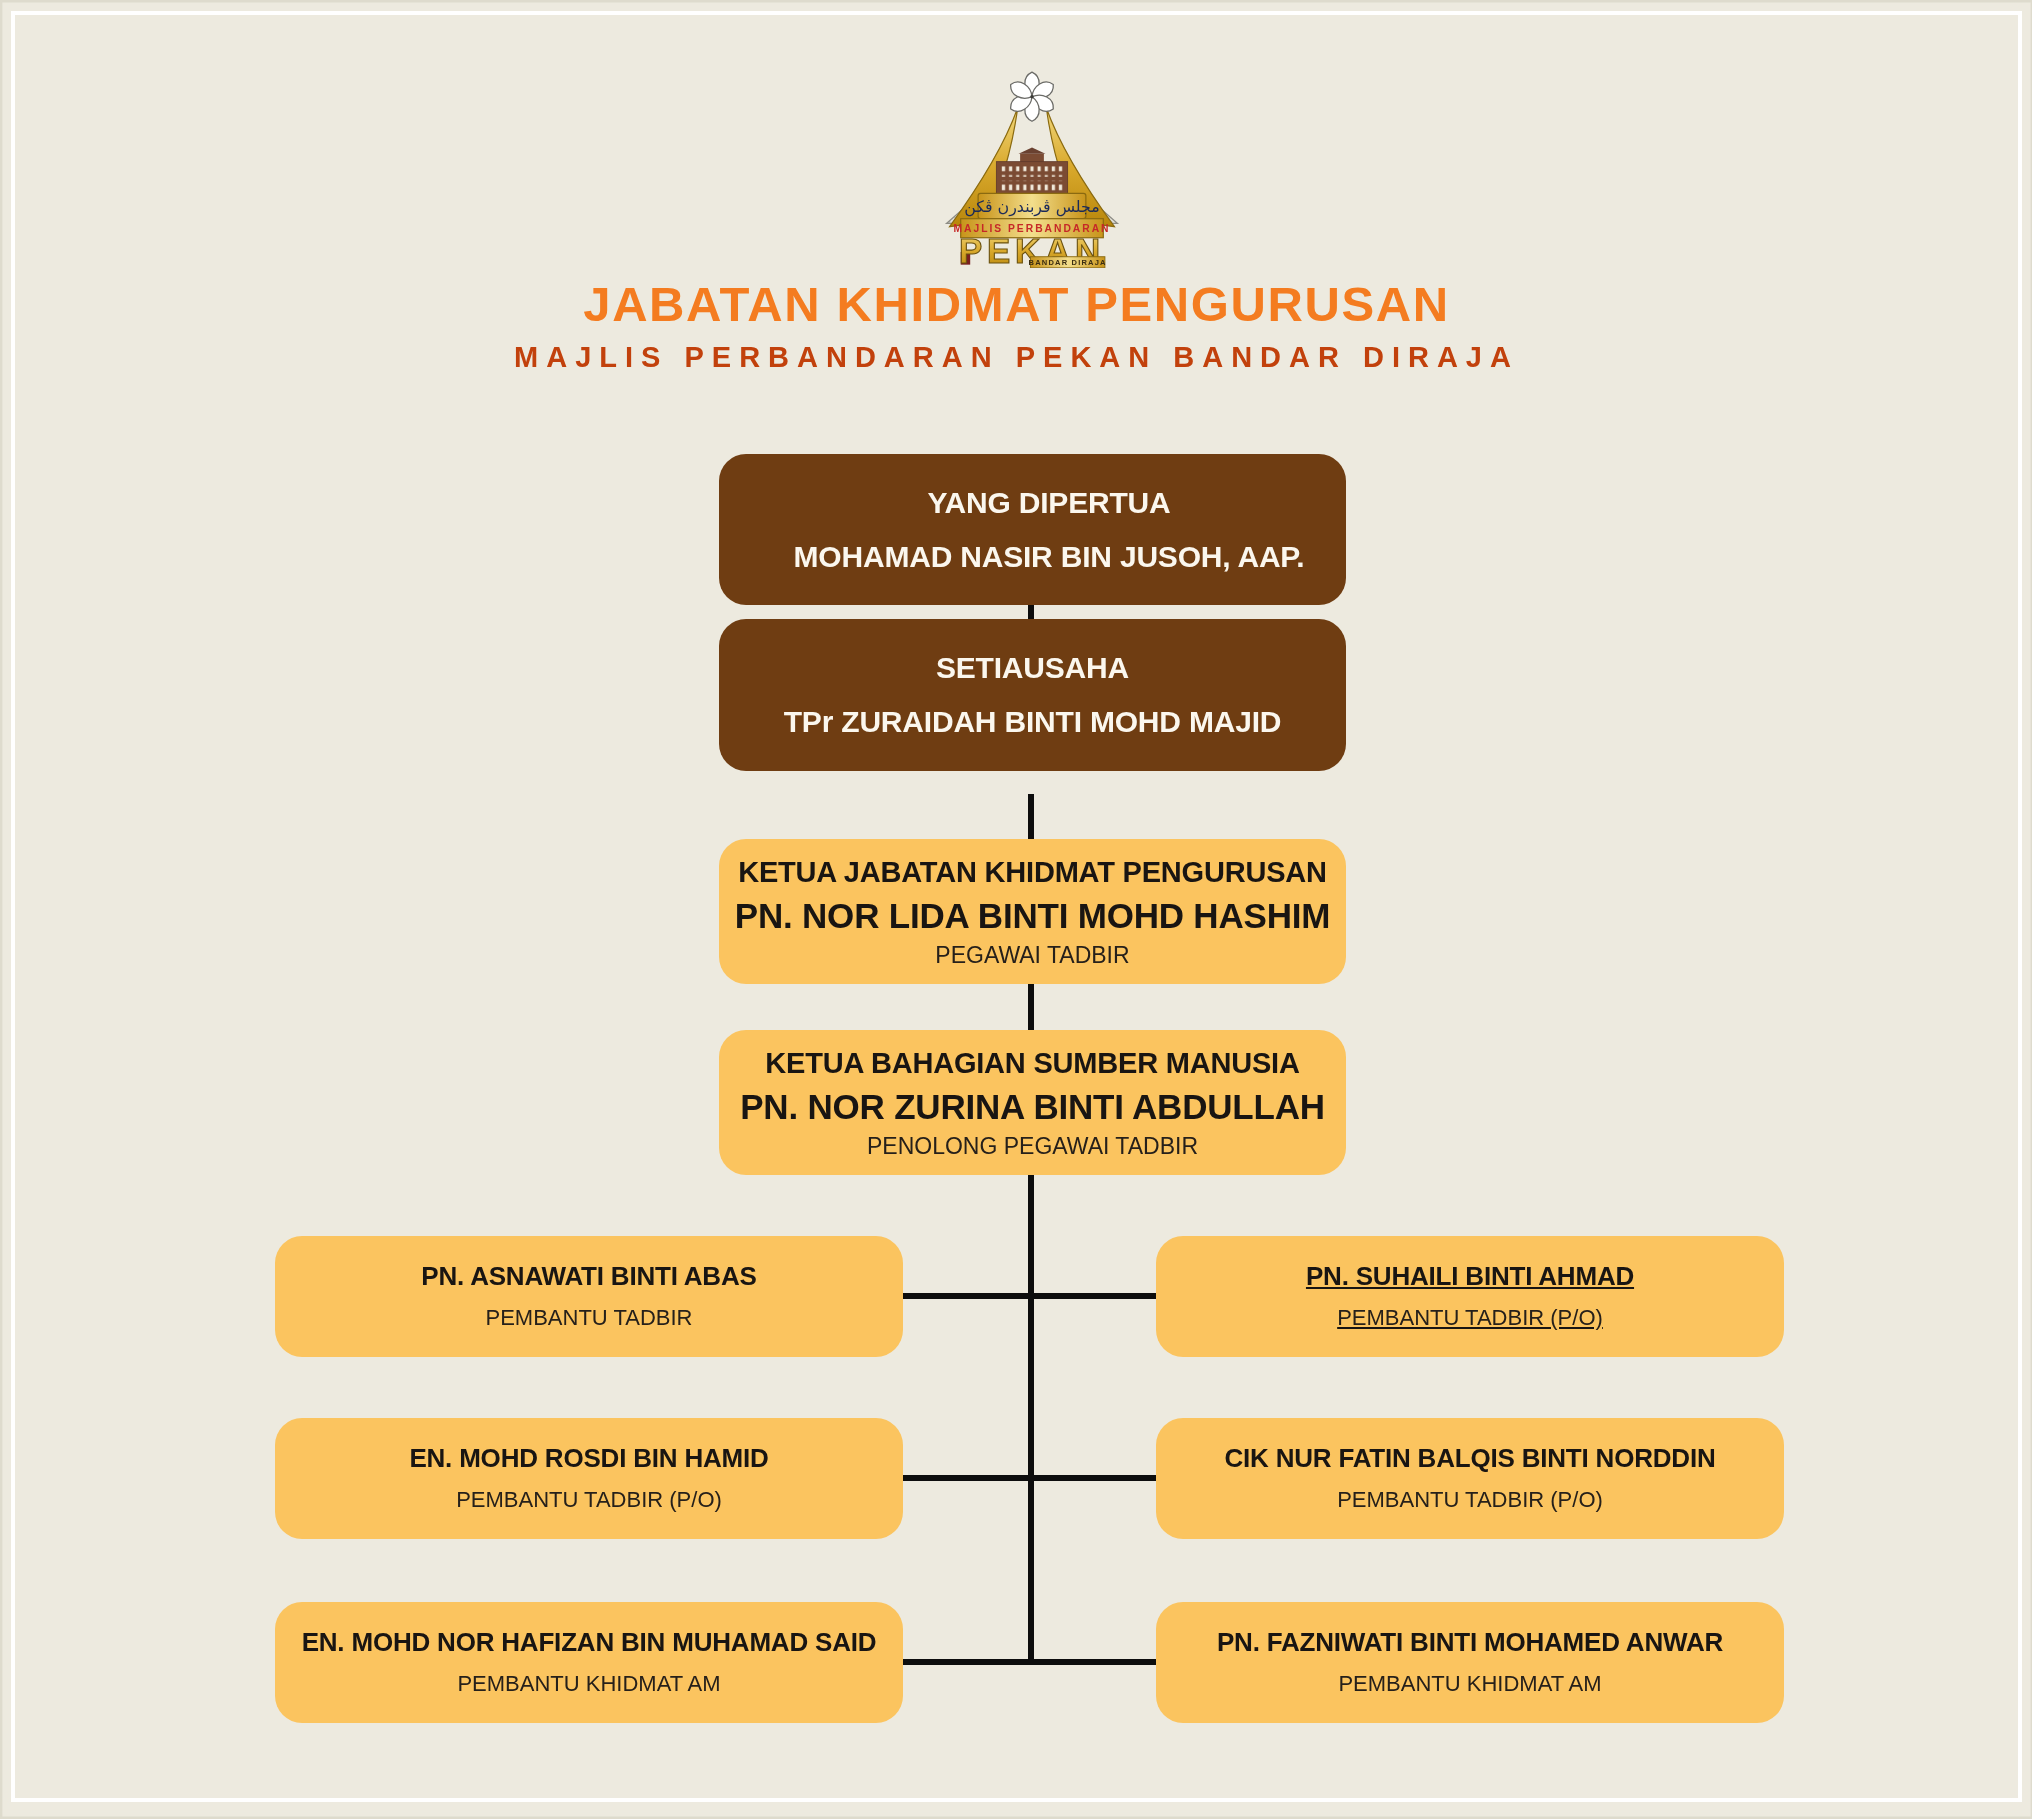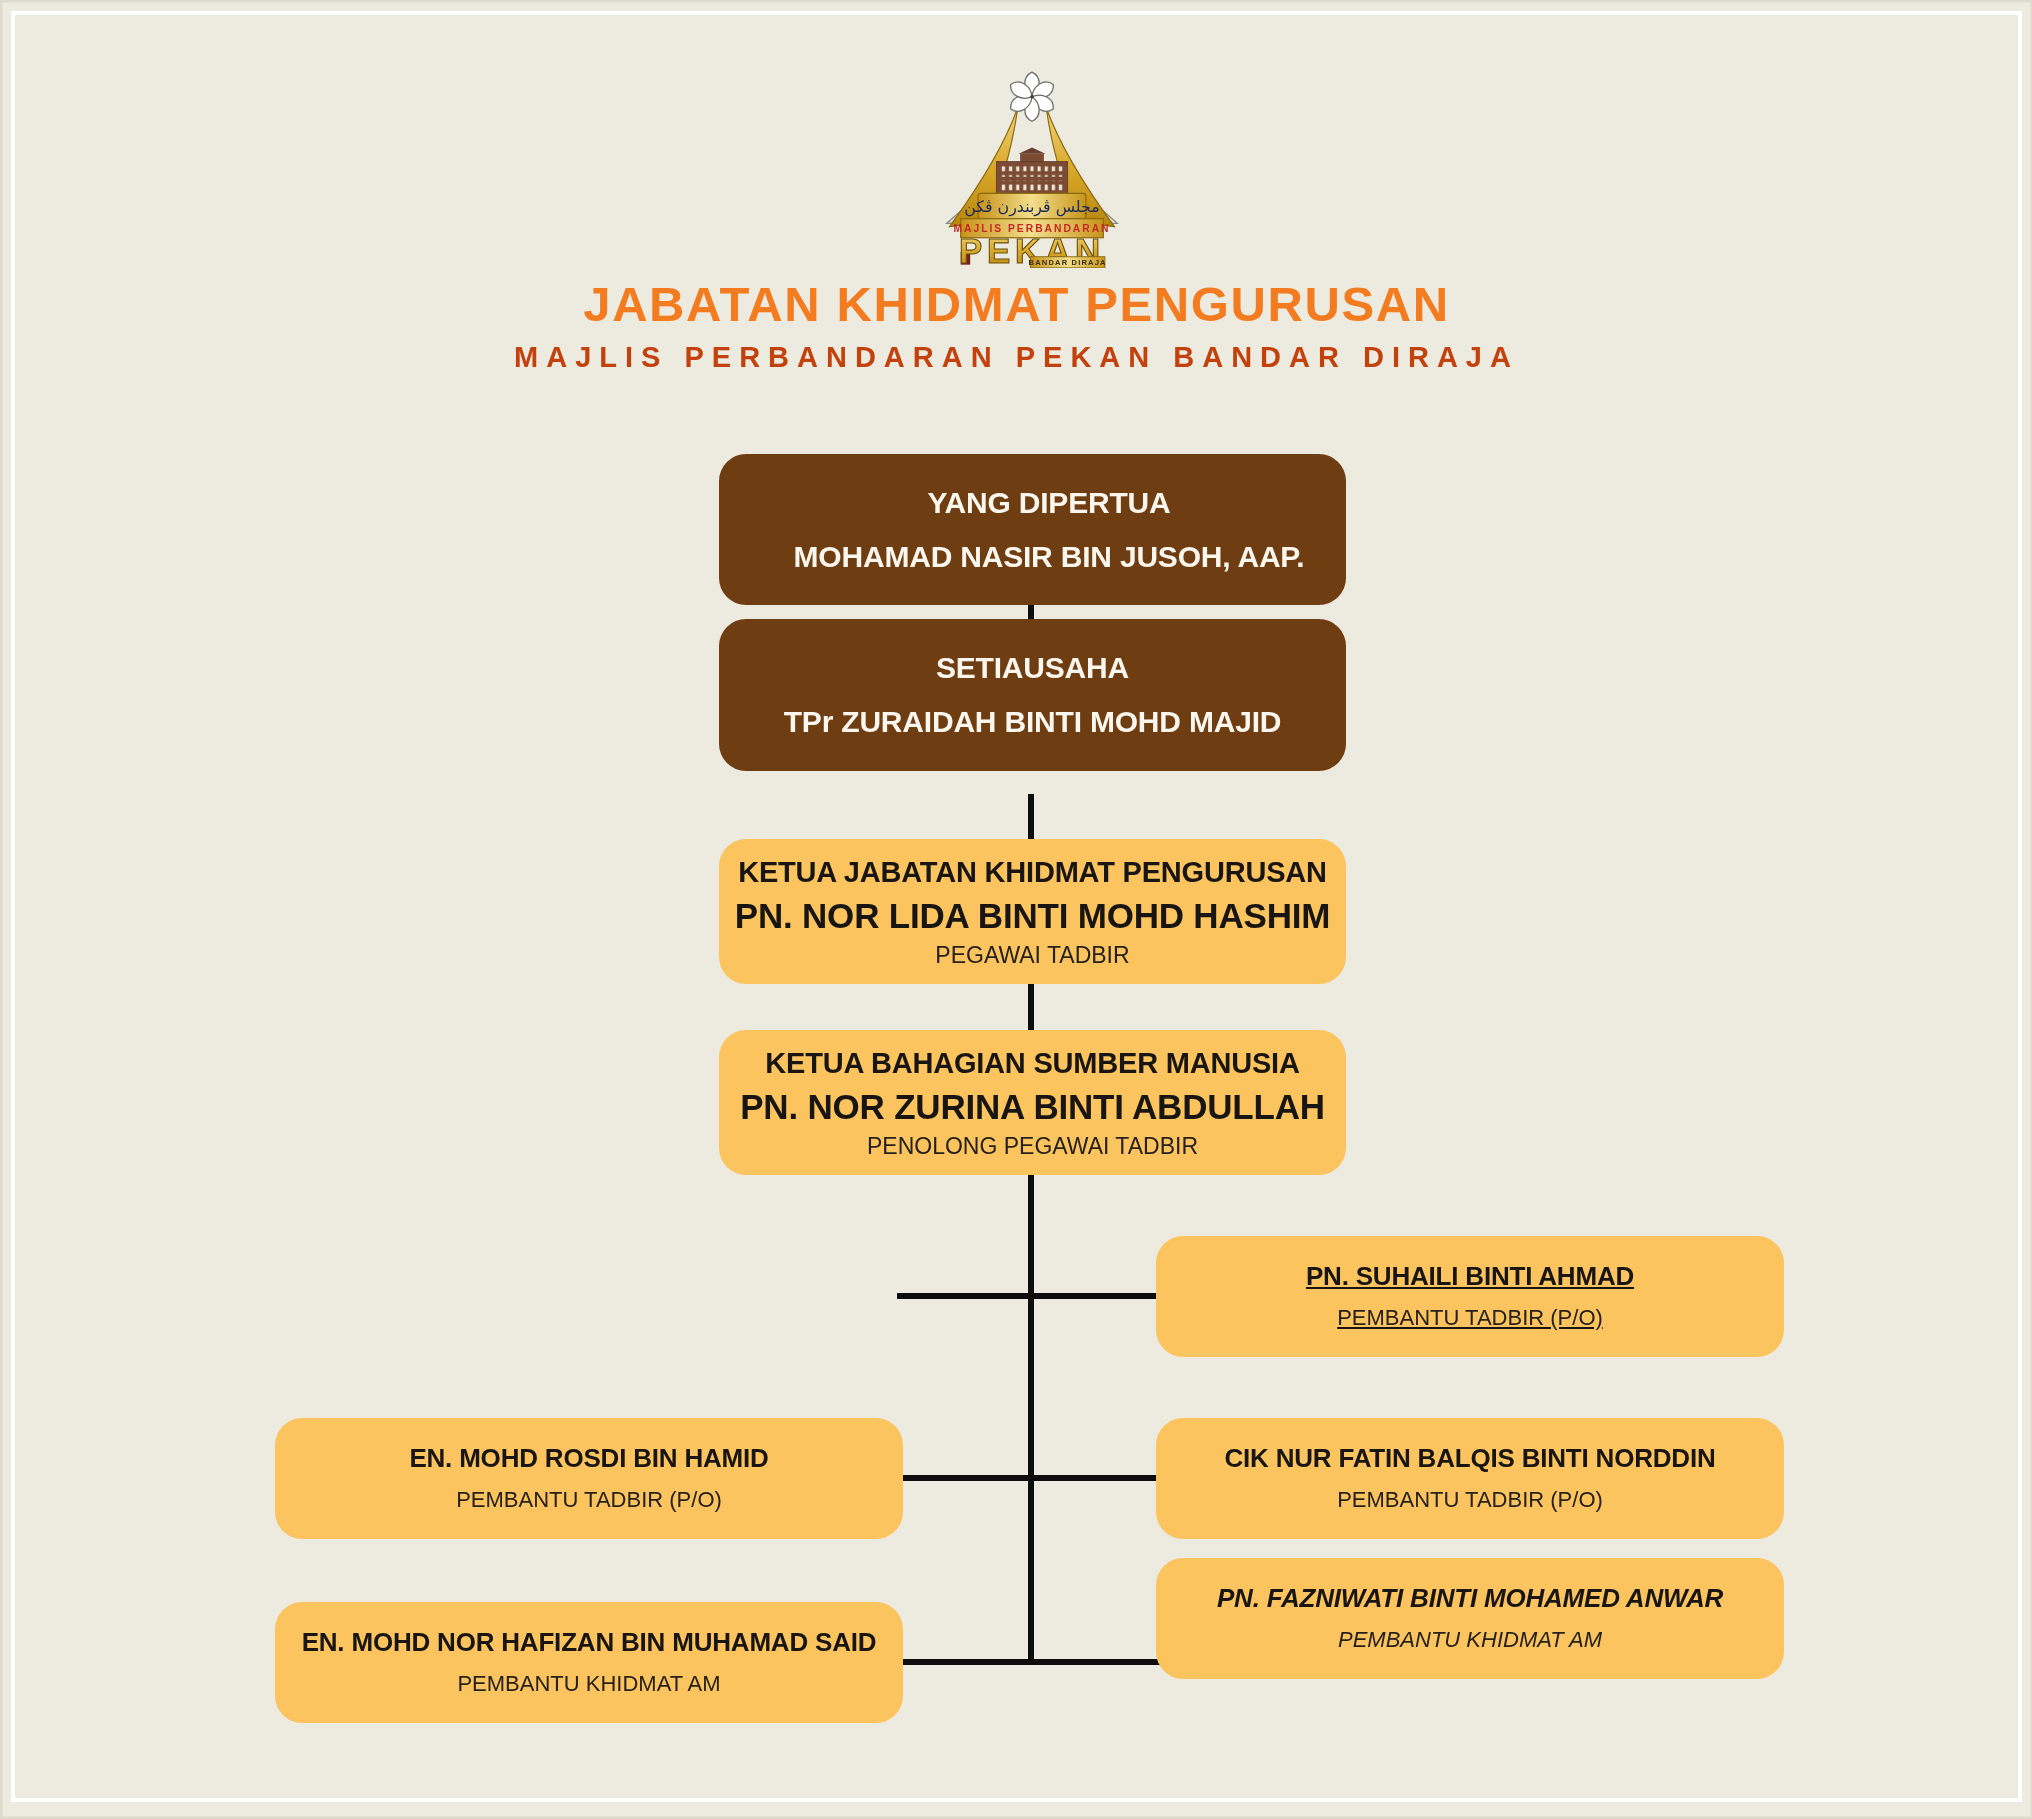--- a/index.html
+++ b/index.html
@@ -145,36 +145,40 @@
     <div class="name">PN. NOR LIDA BINTI MOHD HASHIM</div>
     <div class="role">PEGAWAI TADBIR</div>
   </div>
 
   <div class="box yellow chain" style="top:1030px;height:145px;">
     <div class="title">KETUA BAHAGIAN SUMBER MANUSIA</div>
     <div class="name">PN. NOR ZURINA BINTI ABDULLAH</div>
     <div class="role">PENOLONG PEGAWAI TADBIR</div>
   </div>
 
+  <div class="box yellow staff col-left" style="top:1236px;">
+    <div class="name">PN. ASNAWATI BINTI ABAS</div>
+    <div class="role">PEMBANTU TADBIR</div>
+  </div>
   <div class="box yellow staff col-right" style="top:1236px;text-decoration:underline;">
     <div class="name">PN. SUHAILI BINTI AHMAD</div>
     <div class="role">PEMBANTU TADBIR (P/O)</div>
   </div>
 
   <div class="box yellow staff col-left" style="top:1418px;">
     <div class="name">EN. MOHD ROSDI BIN HAMID</div>
     <div class="role">PEMBANTU TADBIR (P/O)</div>
   </div>
   <div class="box yellow staff col-right" style="top:1418px;">
     <div class="name">CIK NUR FATIN BALQIS BINTI NORDDIN</div>
     <div class="role">PEMBANTU TADBIR (P/O)</div>
   </div>
 
   <div class="box yellow staff col-left" style="top:1602px;">
     <div class="name">EN. MOHD NOR HAFIZAN BIN MUHAMAD SAID</div>
     <div class="role">PEMBANTU KHIDMAT AM</div>
   </div>
-  <div class="box yellow staff col-right" style="top:1558px;font-style:italic;">
+  <div class="box yellow staff col-right" style="top:1602px;">
     <div class="name">PN. FAZNIWATI BINTI MOHAMED ANWAR</div>
     <div class="role">PEMBANTU KHIDMAT AM</div>
   </div>
 </div>
 
 
 </body></html>

